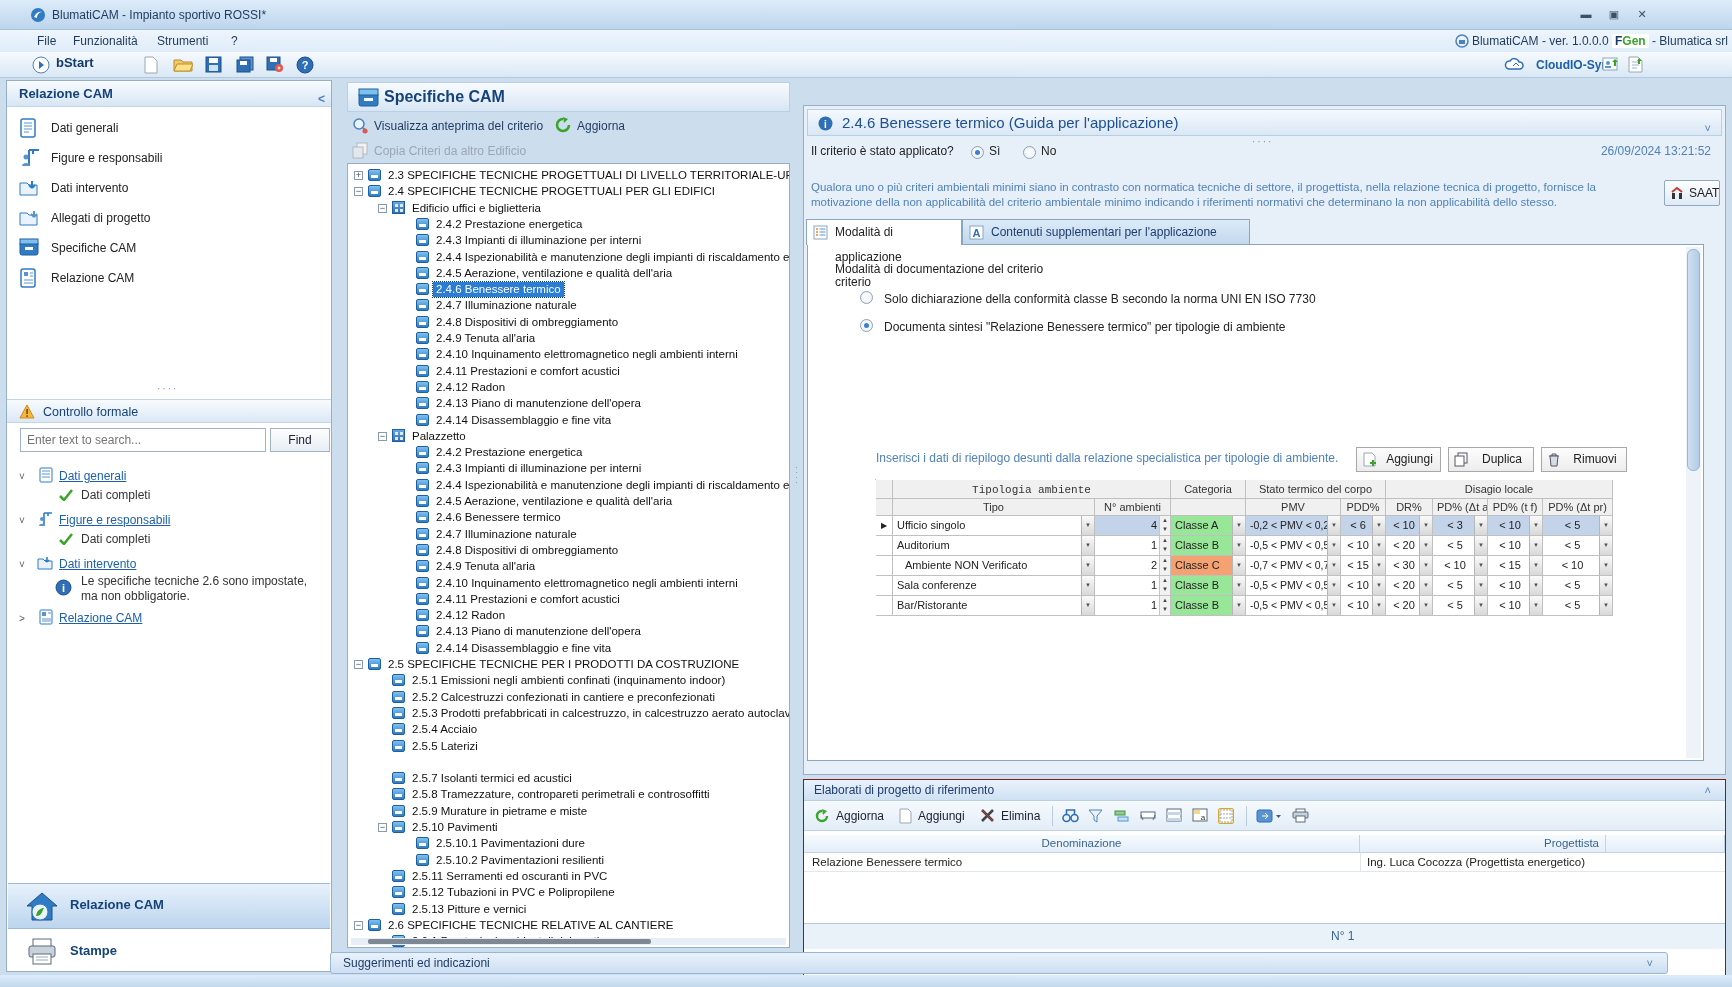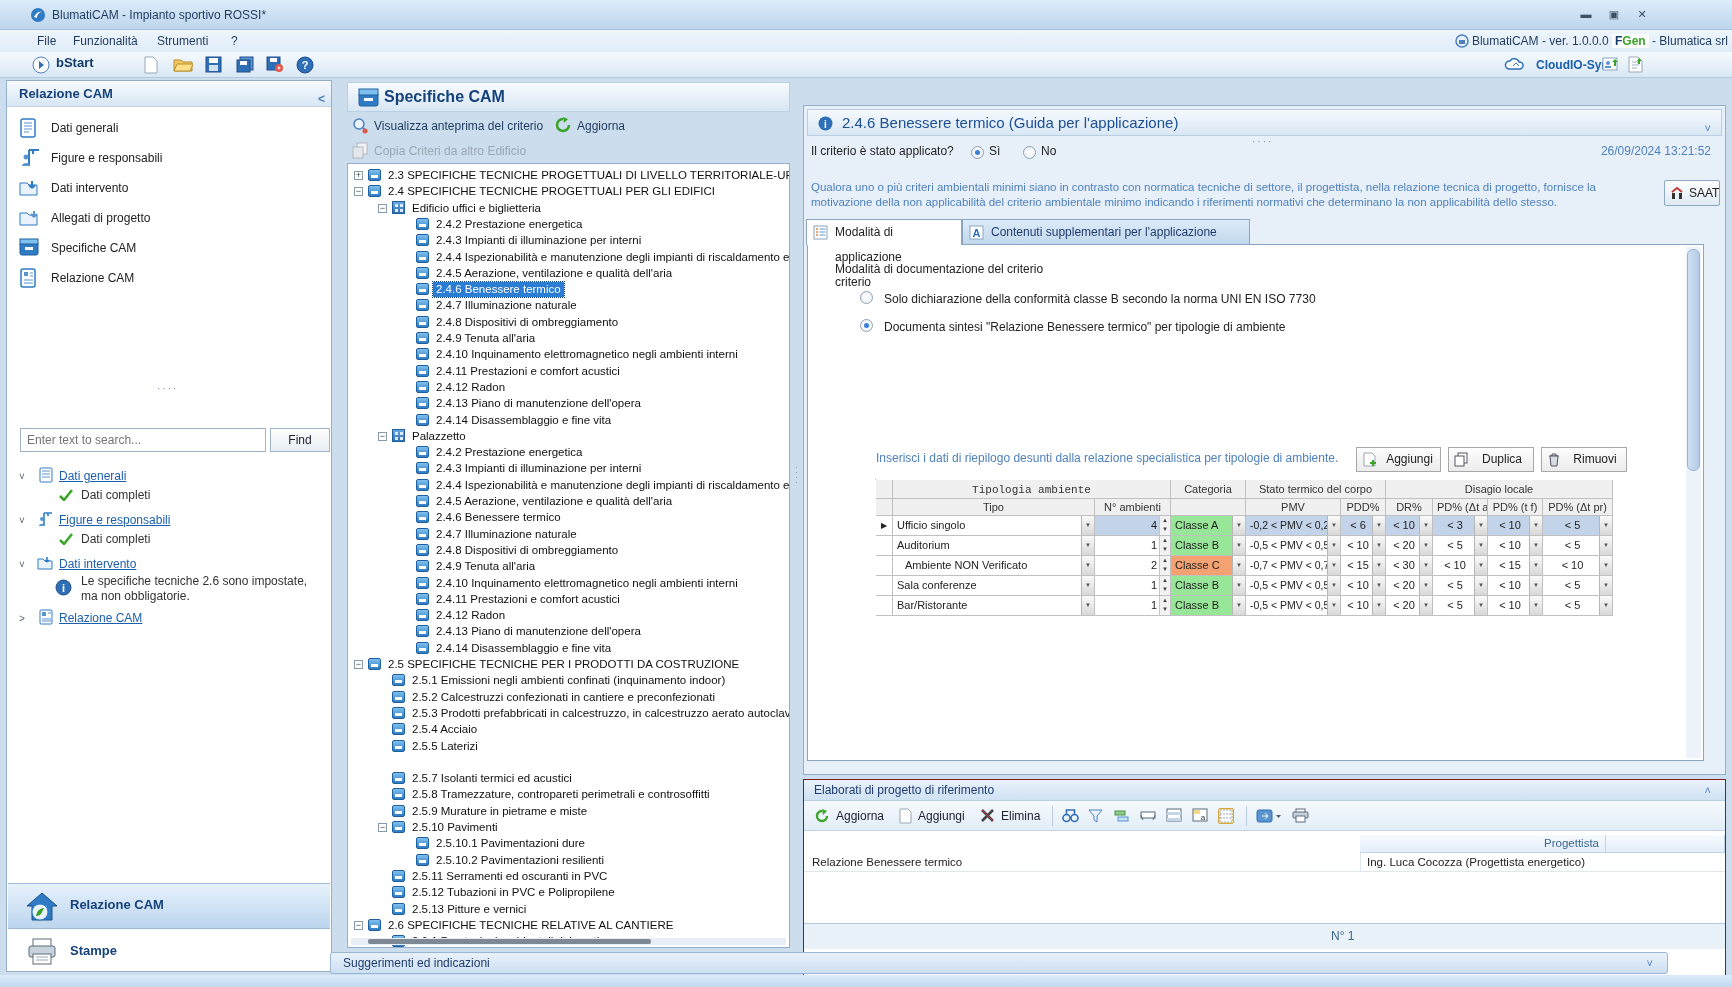--- a/index.html
+++ b/index.html
@@ -261,20 +261,30 @@
           <rect x="2" y="1" width="14" height="18" rx="2" fill="#fff" stroke="#2f7cc4" stroke-width="1.5"></rect>
           <rect x="5" y="4" width="4" height="4" fill="#5a94cf"></rect>
           <path d="M11 5h3M11 8h3M5 12h9M5 15h9" stroke="#5a94cf"></path>
         </svg>
       </span>
     <span class="lbl">Relazione CAM</span>
   </div>
 
   <div class="abs" style="left:150px;top:300px"><span class="dots">····</span></div>
 
+  <div class="cf-head">
+    <span class="abs" style="left:12px;top:4px">
+      <svg width="16" height="15">
+          <path d="M8 1l7 13H1z" fill="#f7b73c" stroke="#c98a1e"></path>
+          <rect x="7.3" y="5" width="1.6" height="5" fill="#7a4a05"></rect>
+          <rect x="7.3" y="11.3" width="1.6" height="1.6" fill="#7a4a05"></rect>
+        </svg>
+    </span>
+    <span class="cf-title">Controllo formale</span>
+  </div>
   <input class="search" placeholder="Enter text to search..." style="">
   <div class="findbtn">Find</div>
 
   <div class="cfnode">
     <span class="abs chev" style="left:12px;top:390px">˅</span>
     <span class="abs" style="left:32px;top:386px">
         <svg width="14" height="16">
           <rect x="1" y="1" width="12" height="14" rx="1" fill="#fff" stroke="#2f7cc4"></rect>
           <path d="M3 4h8M3 7h8M3 10h8" stroke="#5a94cf"></path>
         </svg>
@@ -855,20 +865,21 @@
         </svg>
       </span>
     <span class="eico" style="left:488px">
         <svg width="17" height="15">
           <rect x="4" y="1" width="9" height="4" fill="#fff" stroke="#5a6a7a"></rect>
           <rect x="1" y="4" width="15" height="6" rx="1" fill="#c8d2dc" stroke="#5a6a7a"></rect>
           <rect x="4" y="8" width="9" height="6" fill="#fff" stroke="#5a6a7a"></rect>
         </svg>
       </span>
   </div>
+  <div class="ehd" style="left:0;width:556px;text-align:center">Denominazione</div>
   <div class="ehd" style="left:556px;width:246px;text-align:right;padding-right:6px">Progettista</div>
   <div class="ehd" style="left:802px;width:119px"></div>
   <div class="erow" style="left:0;width:556px;padding-left:8px">Relazione Benessere termico</div>
   <div class="erow" style="left:556px;width:365px;padding-left:6px;border-left:1px solid #dfe7ef">Ing. Luca Cocozza (Progettista energetico)</div>
   <div class="efoot">
     <span class="abs" style="left:527px">N° 1</span>
   </div>
 </div>
 
 <div class="sugg">

